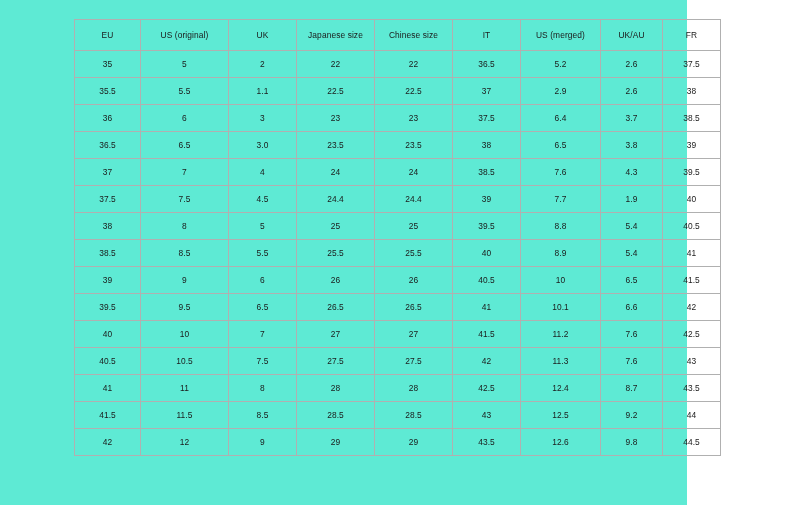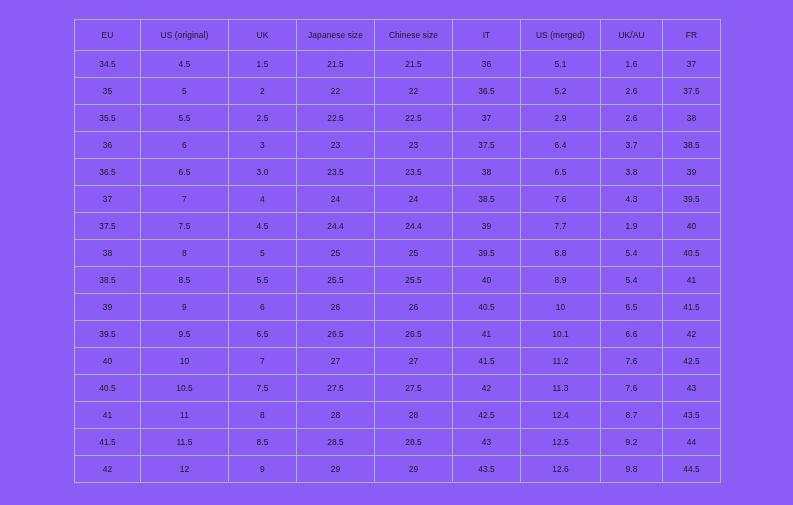--- a/index.html
+++ b/index.html
@@ -9,23 +9,23 @@
   }
   body {
     width: 793px;
     height: 505px;
     font-family: "Liberation Sans", sans-serif;
     color: #111111;
     overflow: hidden;
   }
   .page {
     position: relative;
-    width: 793px;
+    width: 687px;
     height: 505px;
-    background: #8b5cf6;
+    background: #5eead4;
   }
   .table-wrap {
     position: absolute;
     left: 74px;
     top: 19px;
     width: 646px;
   }
   table.size-table {
     border-collapse: collapse;
     width: 646px;
@@ -81,45 +81,34 @@
             <th>Japanese size</th>
             <th>Chinese size</th>
             <th>IT</th>
             <th>US (merged)</th>
             <th>UK/AU</th>
             <th>FR</th>
           </tr>
       </thead>
       <tbody id="body-rows">
           <tr>
-            <td>34.5</td>
-            <td>4.5</td>
-            <td>1.5</td>
-            <td>21.5</td>
-            <td>21.5</td>
-            <td>36</td>
-            <td>5.1</td>
-            <td>1.6</td>
-            <td>37</td>
-          </tr>
-          <tr>
             <td>35</td>
             <td>5</td>
             <td>2</td>
             <td>22</td>
             <td>22</td>
             <td>36.5</td>
             <td>5.2</td>
             <td>2.6</td>
             <td>37.5</td>
           </tr>
           <tr>
             <td>35.5</td>
             <td>5.5</td>
-            <td>2.5</td>
+            <td>1.1</td>
             <td>22.5</td>
             <td>22.5</td>
             <td>37</td>
             <td>2.9</td>
             <td>2.6</td>
             <td>38</td>
           </tr>
           <tr>
             <td>36</td>
             <td>6</td>

